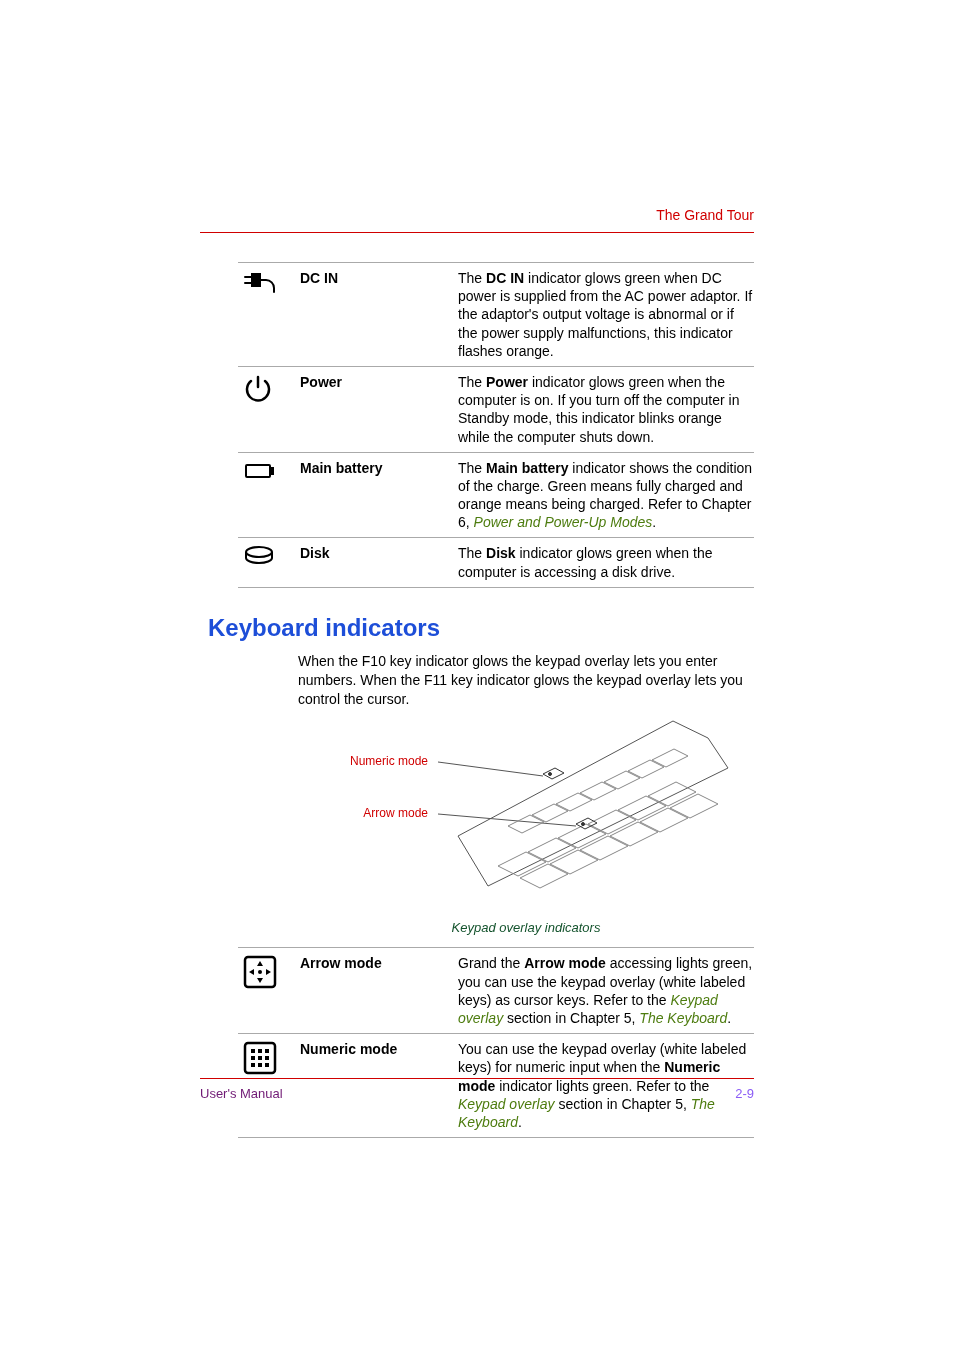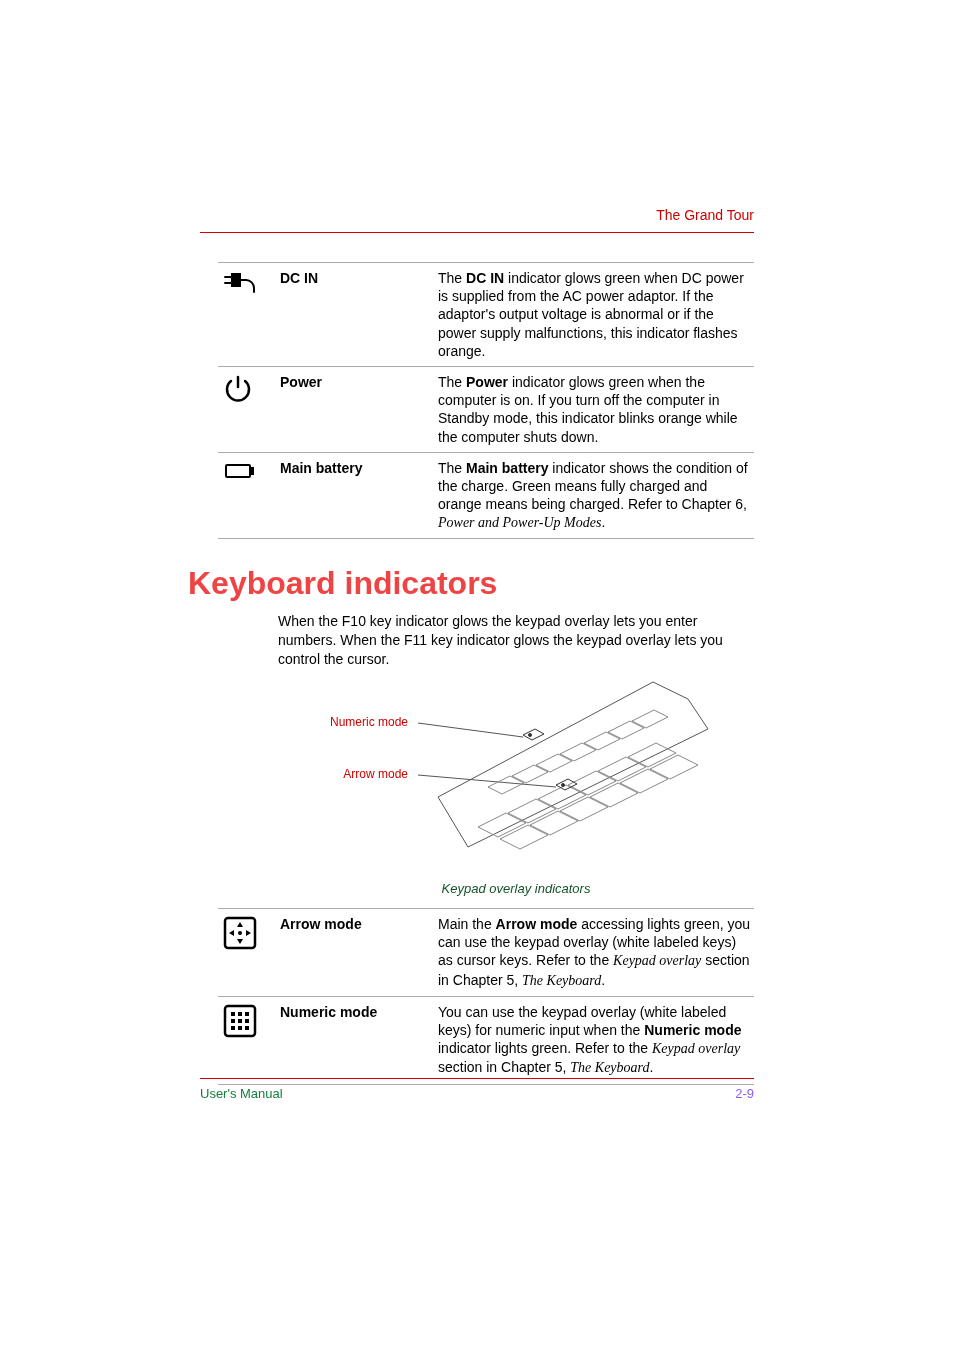--- a/index.html
+++ b/index.html
@@ -26,21 +26,21 @@
   }
   .header-rule {
     position: absolute;
     left: 200px;
     right: 200px;
     top: 232px;
     border-top: 1px solid #d00000;
   }
   .content {
     position: absolute;
-    left: 188px;
+    left: 208px;
     right: 200px;
     top: 262px;
   }
   .definition-table {
     width: 100%;
     border-collapse: collapse;
     margin-left: 30px;
     width: calc(100% - 30px);
   }
   .definition-table td {
@@ -57,26 +57,26 @@
   }
   .definition-table td.term-cell {
     width: 150px;
     font-weight: bold;
     padding-left: 0;
   }
   .definition-table td.desc-cell {
     padding-right: 0;
     margin-left: 45px;
   }
-  .link { color: #000000; font-style: italic; font-family: Liberation Serif, serif; }
+  .link { color: #4d7c0f; font-style: italic; }
   .section-heading {
-    color: #ef4444;
+    color: #1d4ed8;
     font-family: Arial, Helvetica, sans-serif;
     font-weight: bold;
-    font-size: 32px;
+    font-size: 24px;
     margin-top: 26px;
     margin-bottom: 10px;
   }
   .body-para {
     margin-left: 90px;
     font-size: 14px;
     line-height: 1.35;
     margin-bottom: 8px;
   }
   .figure-wrap {
@@ -105,21 +105,21 @@
     left: 200px;
     right: 200px;
     top: 1078px;
     border-top: 1px solid #d00000;
   }
   .footer-left {
     position: absolute;
     left: 200px;
     top: 1086px;
     font-size: 13px;
-    color: #15803d;
+    color: #701a75;
   }
   .footer-right {
     position: absolute;
     right: 200px;
     top: 1086px;
     font-size: 13px;
     color: #8b5cf6;
   }
   svg { display: block; }
 </style>
@@ -175,20 +175,34 @@
                 <rect x="28" y="9" width="3" height="6" fill="#000"></rect>
               </g>
             </svg>
           </td>
           <td class="term-cell">Main battery</td>
           <td class="desc-cell">
             <span>The </span><b>Main battery</b><span> indicator shows the condition of the charge. Green means fully charged and orange means being charged. Refer to Chapter 6, </span><a class="link">Power and Power-Up Modes</a><span>.</span>
           </td>
         </tr>
 
+        <tr>
+          <td class="icon-cell">
+            <svg width="34" height="24" viewBox="0 0 34 24">
+              <g stroke="#000" stroke-width="2" fill="none">
+                <ellipse cx="17" cy="8" rx="13" ry="5"></ellipse>
+                <path d="M4 8 v6 a13 5 0 0 0 26 0 v-6"></path>
+              </g>
+            </svg>
+          </td>
+          <td class="term-cell">Disk</td>
+          <td class="desc-cell">
+            <span>The </span><b>Disk</b><span> indicator glows green when the computer is accessing a disk drive.</span>
+          </td>
+        </tr>
       </tbody>
     </table>
 
     <div class="section-heading">Keyboard indicators</div>
     <div class="body-para">When the F10 key indicator glows the keypad overlay lets you enter numbers. When the F11 key indicator glows the keypad overlay lets you control the cursor.</div>
 
     <div class="figure-wrap">
       <div class="figure-label" style="left:0; top:38px; width:130px;">Numeric mode</div>
       <div class="figure-label" style="left:0; top:90px; width:130px;">Arrow mode</div>
       <svg width="430" height="200" viewBox="0 0 430 200" style="position:absolute; left:30px; top:0;">
@@ -246,21 +260,21 @@
                 <polygon points="18,7 21,12 15,12"></polygon>
                 <polygon points="18,29 21,24 15,24"></polygon>
                 <polygon points="7,18 12,15 12,21"></polygon>
                 <polygon points="29,18 24,15 24,21"></polygon>
                 <circle cx="18" cy="18" r="2"></circle>
               </g>
             </svg>
           </td>
           <td class="term-cell">Arrow mode</td>
           <td class="desc-cell">
-            <span>Main the </span><b>Arrow mode</b><span> accessing lights green, you can use the keypad overlay (white labeled keys) as cursor keys. Refer to the </span><a class="link">Keypad overlay</a><span> section in Chapter 5, </span><a class="link">The Keyboard</a><span>.</span>
+            <span>Grand the </span><b>Arrow mode</b><span> accessing lights green, you can use the keypad overlay (white labeled keys) as cursor keys. Refer to the </span><a class="link">Keypad overlay</a><span> section in Chapter 5, </span><a class="link">The Keyboard</a><span>.</span>
           </td>
         </tr>
 
         <tr>
           <td class="icon-cell">
             <svg width="36" height="36" viewBox="0 0 36 36">
               <rect x="3" y="3" width="30" height="30" rx="3" stroke="#000" stroke-width="2.5" fill="none"></rect>
               <g fill="#000">
                 <rect x="9" y="9" width="4" height="4"></rect>
                 <rect x="16" y="9" width="4" height="4"></rect>

